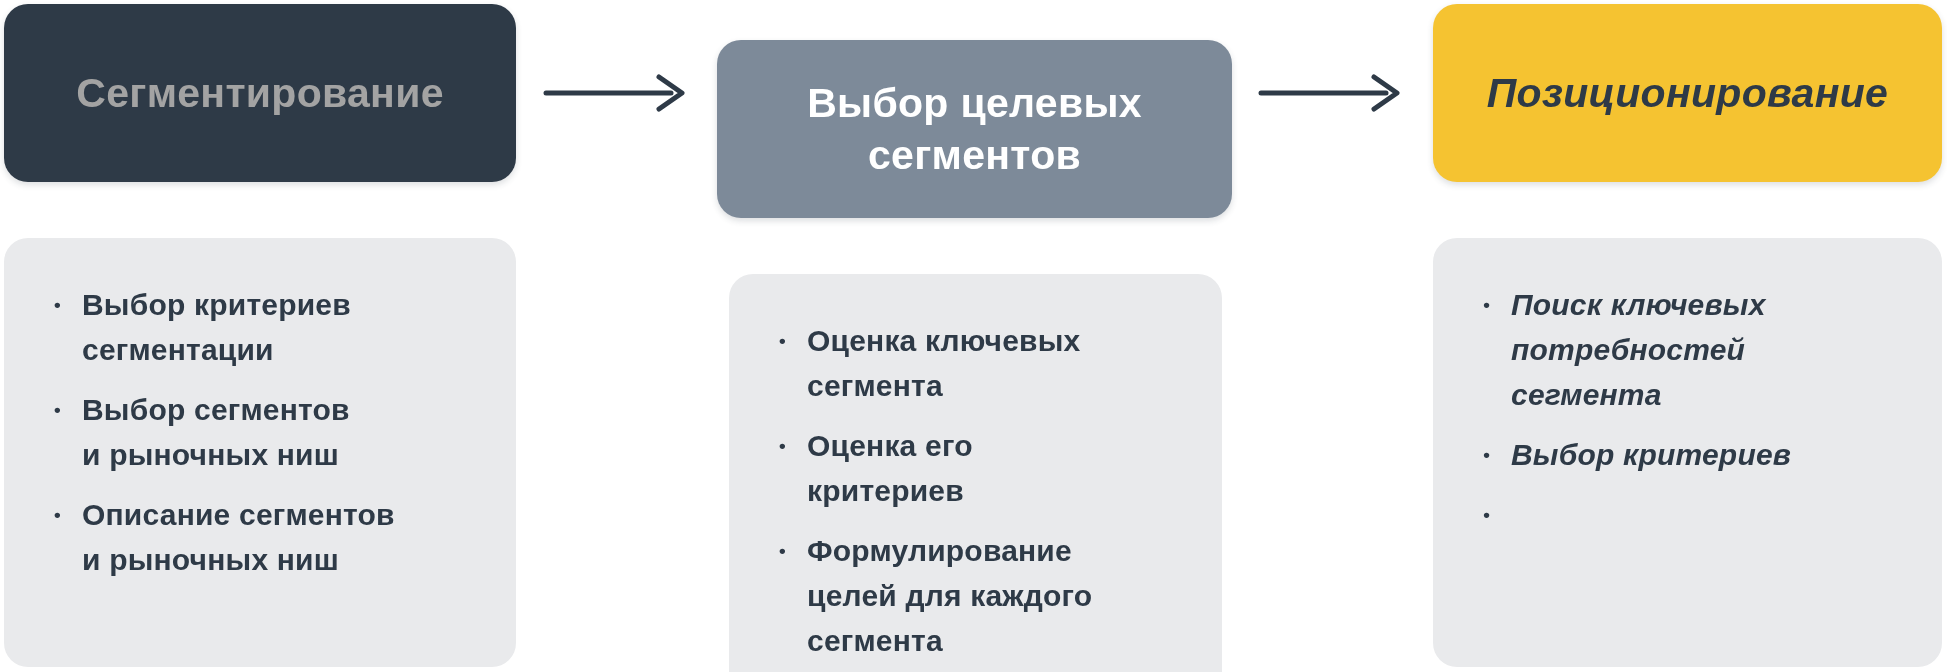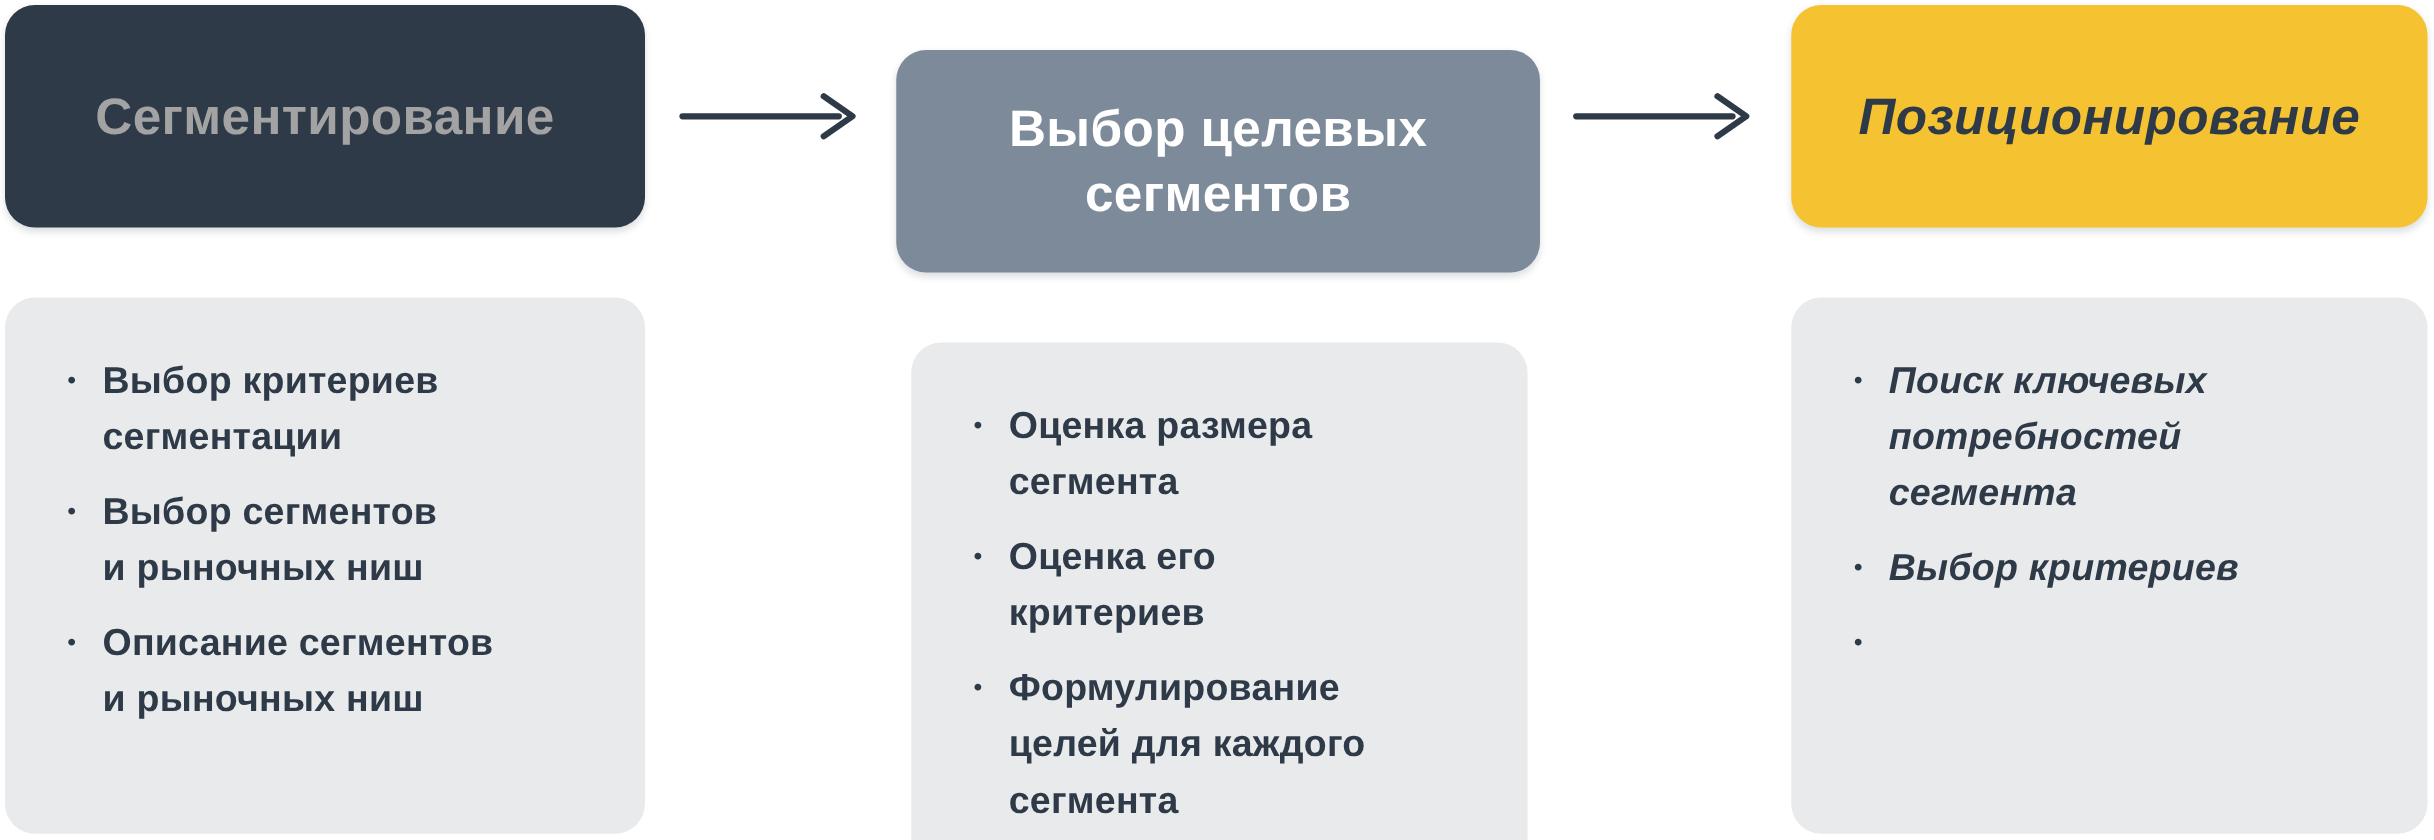--- a/index.html
+++ b/index.html
@@ -125,21 +125,21 @@
 
   <div class="stage stage-2">
     <div class="stage-header header-gray">
       <span class="stage-title">Выбор целевых
 сегментов</span>
     </div>
     <div class="stage-card">
       <ul class="item-list">
         <li class="list-item">
           <span class="bullet">•</span>
-          <span class="item-text">Оценка размера
+          <span class="item-text">Оценка ключевых
 сегмента</span>
         </li>
         <li class="list-item">
           <span class="bullet">•</span>
           <span class="item-text">Оценка его
 критериев</span>
         </li>
         <li class="list-item">
           <span class="bullet">•</span>
           <span class="item-text">Формулирование

